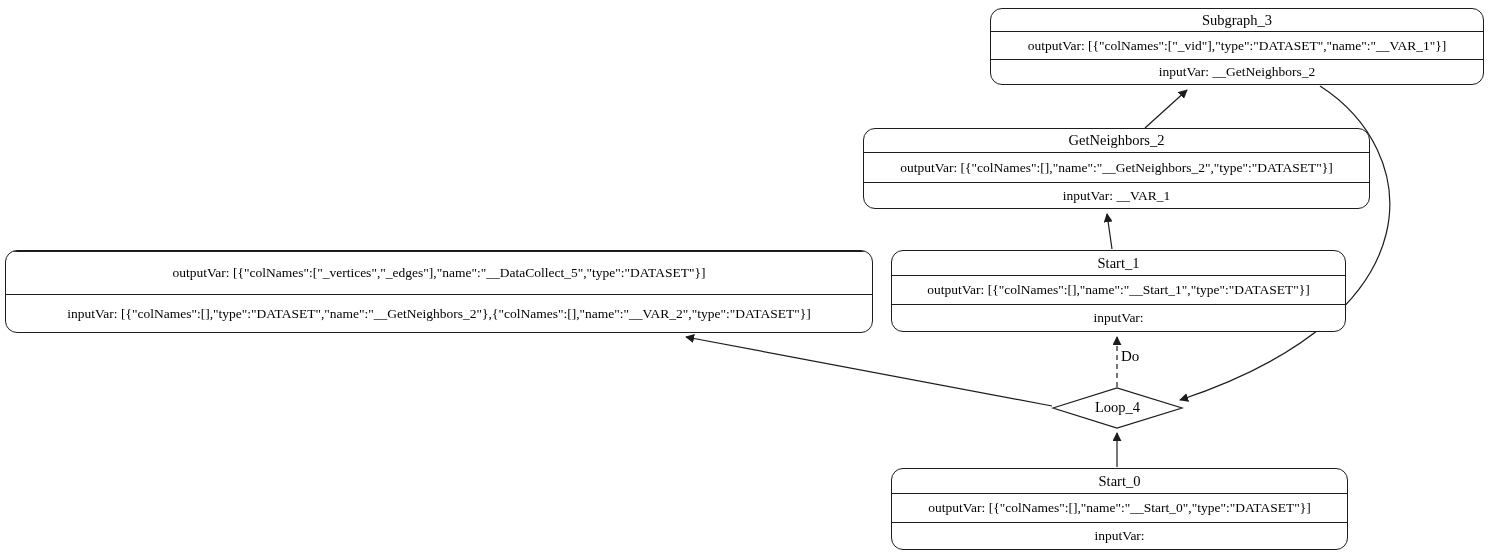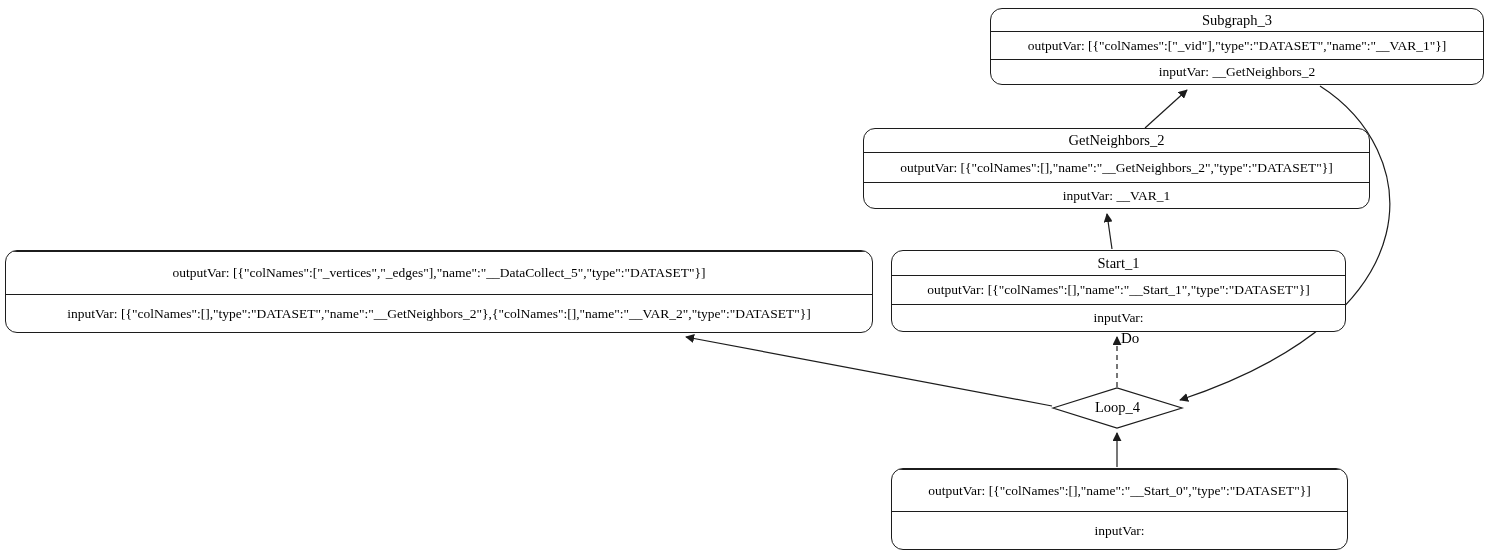--- a/index.html
+++ b/index.html
@@ -100,21 +100,22 @@
     <div class="node-row output-row">outputVar: [{"colNames":[],"name":"__Start_1","type":"DATASET"}]</div>
     <div class="node-row input-row">inputVar:</div>
   </div>
 
   <div class="node" style="left:5px; top:250px; width:868px; height:83px;">
     <div class="node-row output-row">outputVar: [{"colNames":["_vertices","_edges"],"name":"__DataCollect_5","type":"DATASET"}]</div>
     <div class="node-row input-row">inputVar: [{"colNames":[],"type":"DATASET","name":"__GetNeighbors_2"},{"colNames":[],"name":"__VAR_2","type":"DATASET"}]</div>
   </div>
 
   <div class="node" style="left:891px; top:468px; width:457px; height:82px;">
+    <div class="node-row title-row">Start_0</div>
     <div class="node-row output-row">outputVar: [{"colNames":[],"name":"__Start_0","type":"DATASET"}]</div>
     <div class="node-row input-row">inputVar:</div>
   </div>
 
   <div class="diamond-label">Loop_4</div>
 
-  <div class="edge-label" style="left:1121px; top:331px;">Do</div>
+  <div class="edge-label" style="left:1121px; top:349px;">Do</div>
 
 </div>
 
 </body></html>

